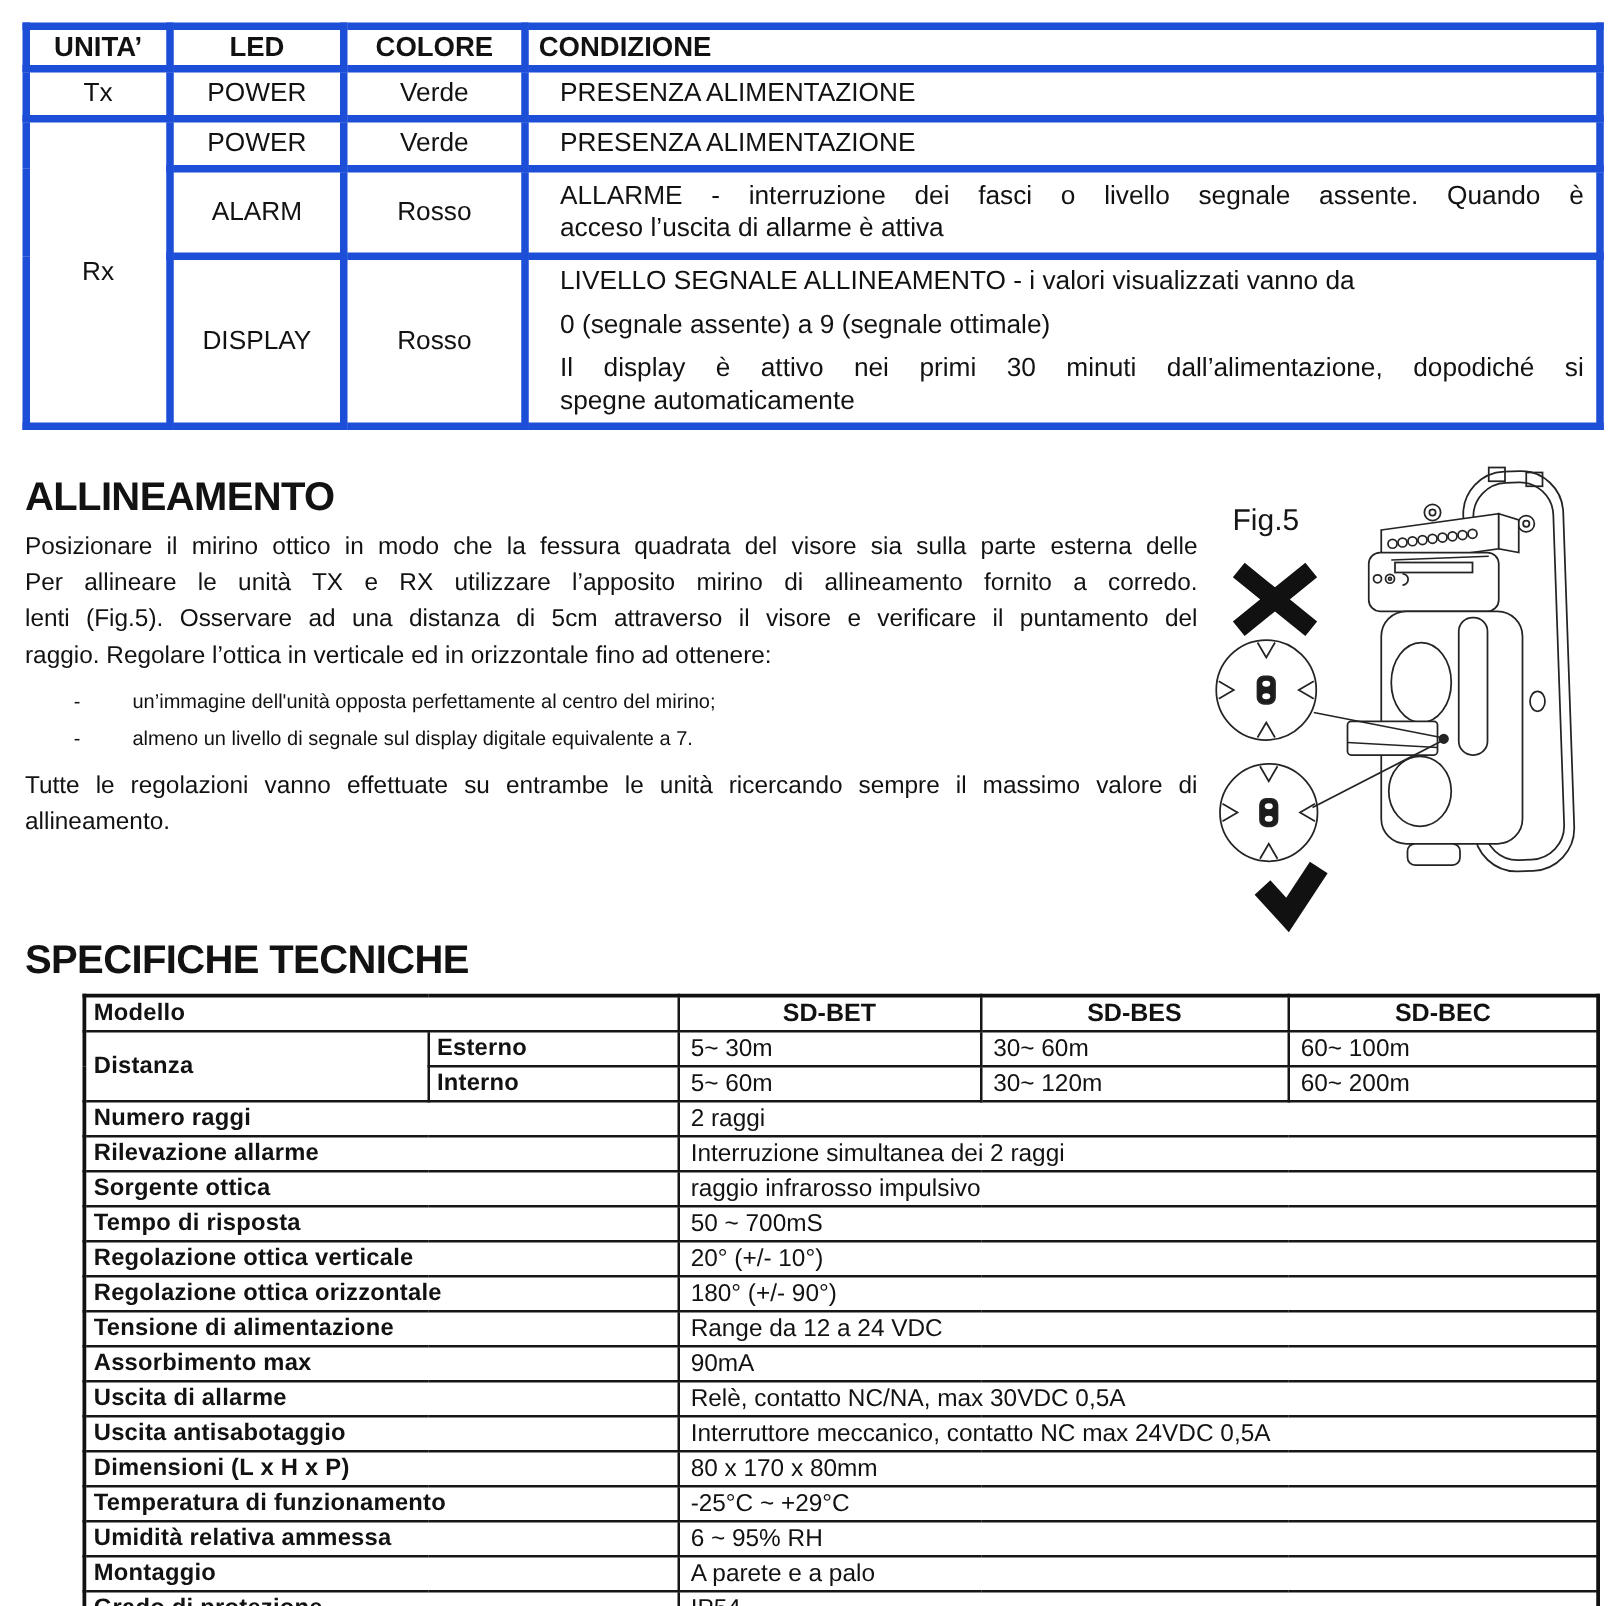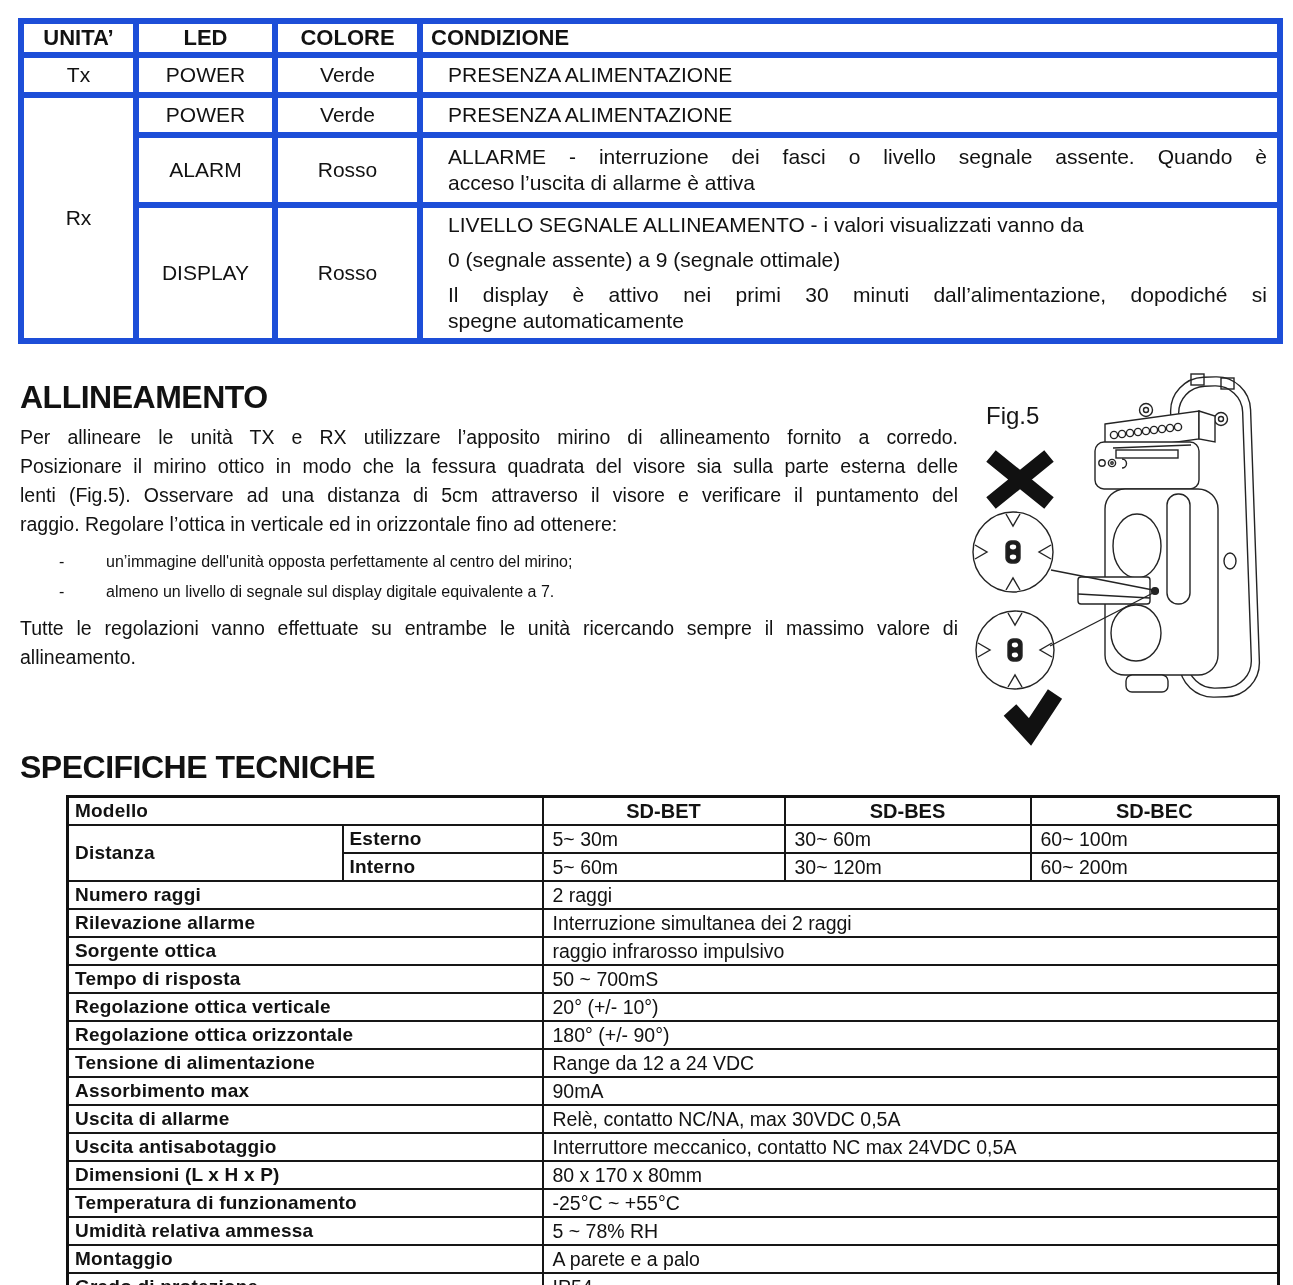--- a/index.html
+++ b/index.html
@@ -85,22 +85,22 @@
       <p class="sp jline">Il display è attivo nei primi 30 minuti dall’alimentazione, dopodiché si</p>
       <p>spegne automaticamente</p>
     </td>
   </tr>
 </tbody>
   </table>
 
 <div class="align-sec">
   <h1 class="sec">ALLINEAMENTO</h1>
   <div class="bodytext">
+    <div class="jline">Posizionare il mirino ottico in modo che la fessura quadrata del visore sia sulla parte esterna delle</div>
     <div class="jline">Per allineare le unità TX e RX utilizzare l’apposito mirino di allineamento fornito a corredo.</div>
-    <div class="jline">Posizionare il mirino ottico in modo che la fessura quadrata del visore sia sulla parte esterna delle</div>
     <div class="jline">lenti (Fig.5). Osservare ad una distanza di 5cm attraverso il visore e verificare il puntamento del</div>
     <div>raggio. Regolare l’ottica in verticale ed in orizzontale fino ad ottenere:</div>
   </div>
   <div class="bullets">
     <div class="bullet">
       <span class="dash">-</span>
       <span>un’immagine dell'unità opposta perfettamente al centro del mirino;</span>
     </div>
     <div class="bullet">
       <span class="dash">-</span>
@@ -270,25 +270,25 @@
   <tr>
         <td class="lbl" colspan="2">Uscita antisabotaggio</td>
         <td class="val" colspan="3">Interruttore meccanico, contatto NC max 24VDC 0,5A</td>
       </tr>
   <tr>
         <td class="lbl" colspan="2">Dimensioni (L x H x P)</td>
         <td class="val" colspan="3">80 x 170 x 80mm</td>
       </tr>
   <tr>
         <td class="lbl" colspan="2">Temperatura di funzionamento</td>
-        <td class="val" colspan="3">-25°C ~ +55°C</td>
+        <td class="val" colspan="3">-25°C ~ +29°C</td>
       </tr>
   <tr>
         <td class="lbl" colspan="2">Umidità relativa ammessa</td>
-        <td class="val" colspan="3">5 ~ 78% RH</td>
+        <td class="val" colspan="3">6 ~ 95% RH</td>
       </tr>
   <tr>
         <td class="lbl" colspan="2">Montaggio</td>
         <td class="val" colspan="3">A parete e a palo</td>
       </tr>
   <tr>
         <td class="lbl" colspan="2">Grado di protezione</td>
         <td class="val" colspan="3">IP54</td>
       </tr>
 </tbody>

